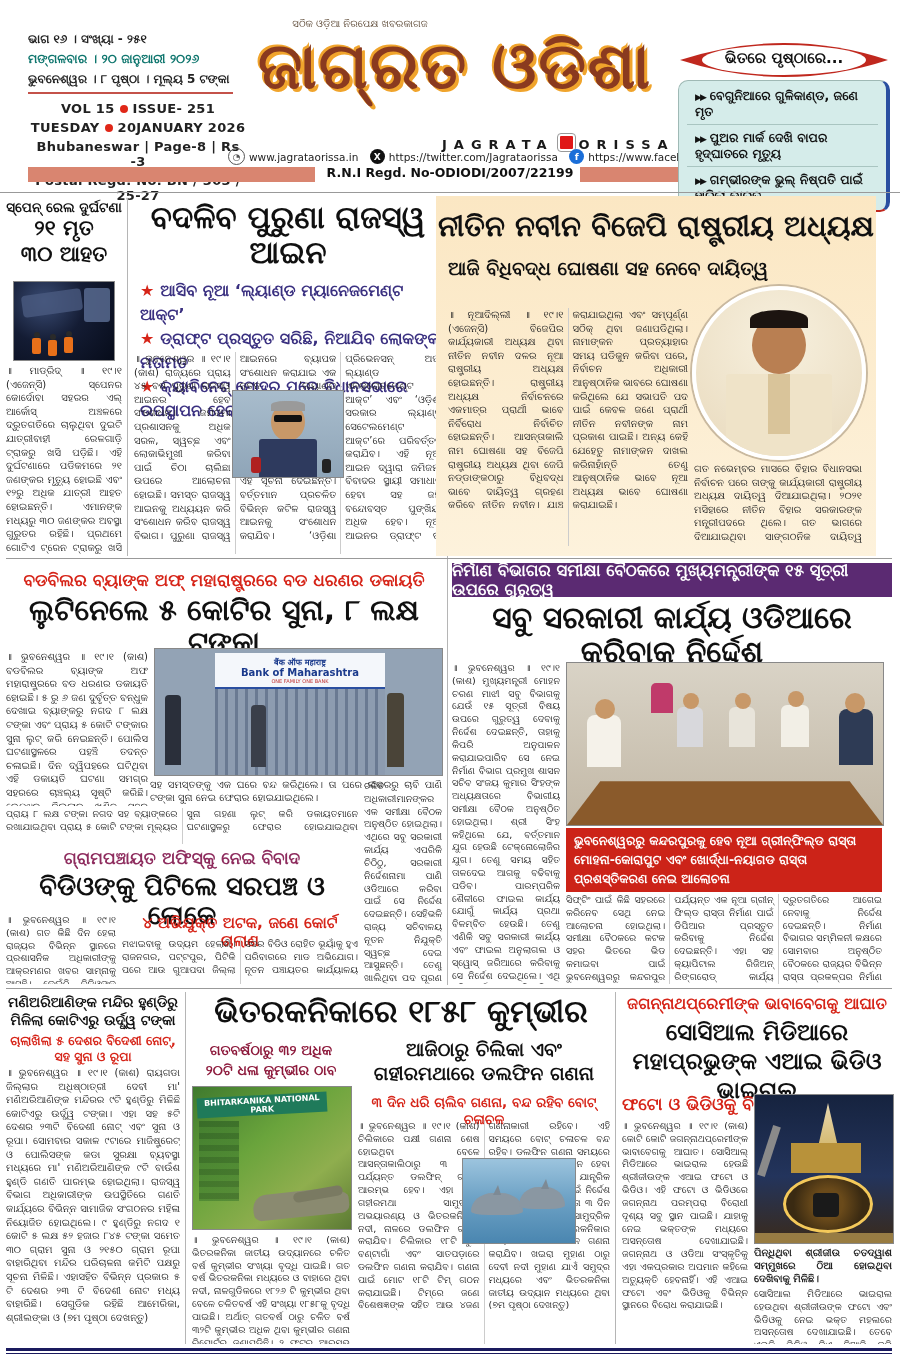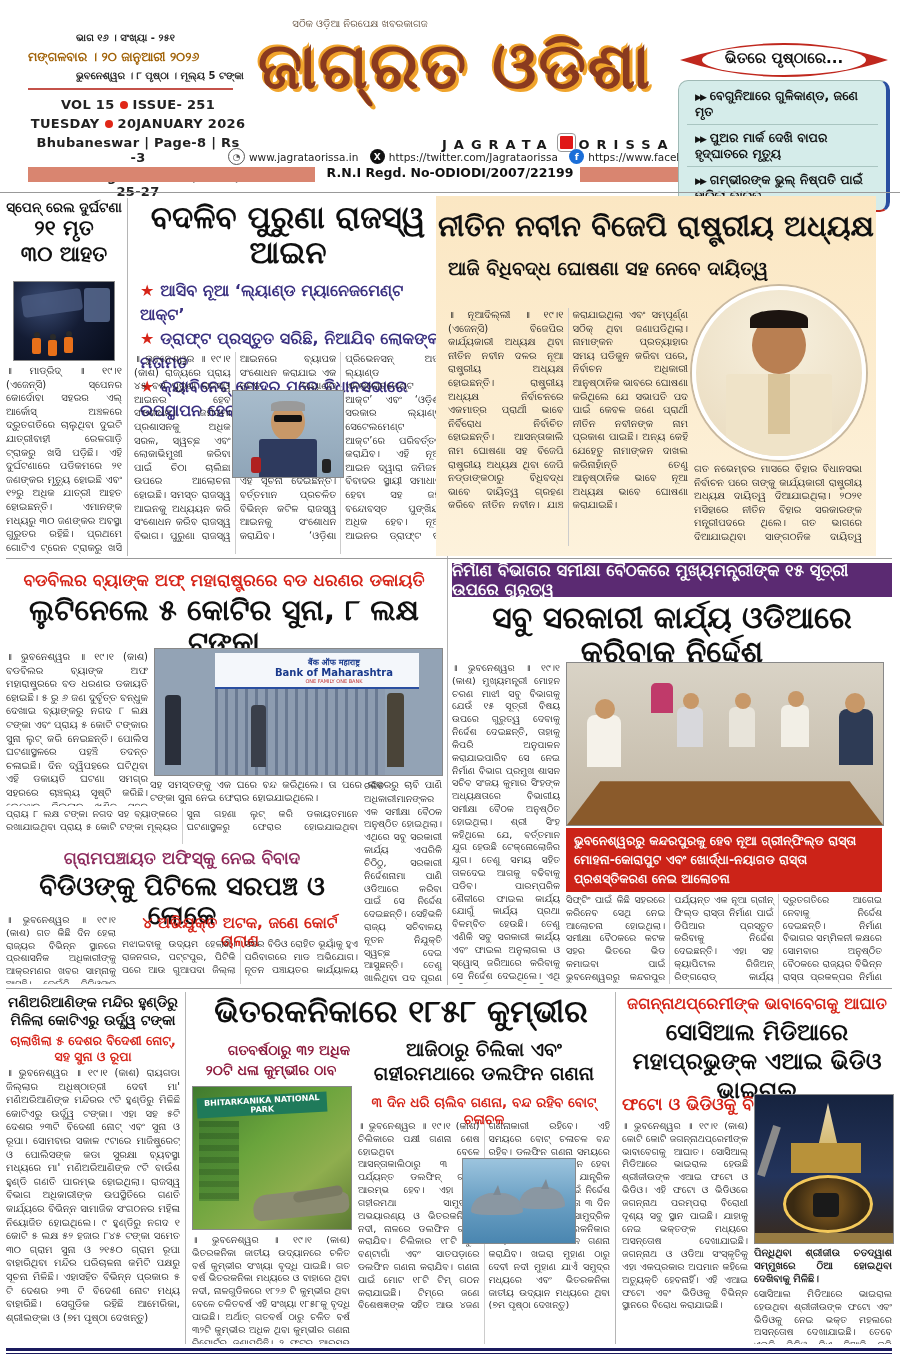--- a/index.html
+++ b/index.html
@@ -8,22 +8,22 @@
   .abs{position:absolute;}
   .vline{position:absolute;width:1px;background:#b5b5b5;}
   .hline{position:absolute;height:1px;background:#b5b5b5;}
   .body-text{font-size:10.5px;line-height:1.36;text-align:justify;color:#222;overflow:hidden;}
   .body-sm{font-size:9.5px;line-height:1.35;text-align:justify;color:#222;overflow:hidden;}
   .cols2{column-count:2;column-gap:9px;column-rule:1px solid #ccc;}
   .cols3{column-count:3;column-gap:9px;column-rule:1px solid #ccc;}
   .center{text-align:center;}
   .red{color:#d62418;}
   
-  .m-odialine{font-size:10px;font-weight:bold;color:#222;margin-left:48px;}
-  .m-odialine2{font-size:12.5px;font-weight:bold;color:#a16207;}
+  .m-odialine{font-size:12px;font-weight:bold;color:#222;}
+  .m-odialine2{font-size:12.5px;font-weight:bold;color:#0f766e;}
   .m-eng{font-size:13px;font-weight:bold;color:#222;letter-spacing:.3px;text-align:center;}
   .reddot{display:inline-block;width:8px;height:8px;border-radius:50%;background:#e02718;margin:0 5px 1px 5px;vertical-align:middle;}
   .logo-text{font-size:64px;font-weight:bold;color:#8a3a1f;text-shadow:3px 3px 0 #f0a42c,-2px -2px 0 #f0a42c;letter-spacing:2px;line-height:1;}
   .logo-sub{font-size:13px;letter-spacing:7px;color:#1a1a1a;font-weight:bold;}
   .logo-sq{display:inline-block;width:13px;height:13px;background:#e01818;border:2px solid #fff;outline:1px solid #999;border-radius:3px;margin:0 4px -2px 4px;}
   .salmon{background:#d98570;}
   .social{font-size:10.5px;color:#222;}
   .social a{color:#222;text-decoration:none;}
   .icon-circle{display:inline-flex;align-items:center;justify-content:center;width:15px;height:15px;border-radius:50%;
                font-size:9px;font-weight:bold;vertical-align:middle;margin:0 4px 2px 8px;}
@@ -160,21 +160,21 @@
     </div>
     <div class="body-text" style="position:absolute;left:258px;top:266px;width:168px;height:84px;font-size:10px;">ଗତ ନଭେମ୍ବର ମାସରେ ବିହାର ବିଧାନସଭା ନିର୍ବାଚନ ପରେ ତାଙ୍କୁ କାର୍ଯ୍ୟକାରୀ ରାଷ୍ଟ୍ରୀୟ ଅଧ୍ୟକ୍ଷ ଦାୟିତ୍ୱ ଦିଆଯାଇଥିଲା। ୨୦୨୧ ମସିହାରେ ନୀତିନ ବିହାର ସରକାରଙ୍କ ମନ୍ତ୍ରୀପଦରେ ଥିଲେ। ଗତ ଭାଗରେ ଦିଆଯାଇଥିବା ସାଙ୍ଗଠନିକ ଦାୟିତ୍ୱ ନିଷ୍ଠାର ସହ ତୁଲାଇ ଥିବାରୁ ଏହି ଗୁରୁଦାୟିତ୍ୱ ମିଳିଛି। ୨୦୨୫ରୁ ୨୦୨୮ ପର୍ଯ୍ୟନ୍ତ ଦାୟିତ୍ୱରେ ରହିବେ। ଆଗାମୀ ନିର୍ବାଚନ ପାଇଁ ସଂଗଠନକୁ ସୁଦୃଢ଼ କରିବାକୁ ଭାର ନୀତିନ ନବୀନଙ୍କ ଉପରେ ରହିଛି। ଗଣନା ଭଲ ଭାବେ ସାରି କାର୍ଯ୍ୟ କରିବେ ବୋଲି ଦଳ ଆଶାବାଦୀ। ଭାବେ ନୀତିନ କାର୍ଯ୍ୟ କରିବେ।</div>
   </div>
 
   <div class="hline" style="left:6px;top:558px;width:886px;background:#999;"></div>
 
   <div class="abs center kicker-red" style="left:6px;top:570px;width:436px;">ବଡବିଲର ବ୍ୟାଙ୍କ ଅଫ୍ ମହାରାଷ୍ଟ୍ରରେ ବଡ ଧରଣର ଡକାୟତି</div>
   <div class="abs center headline" style="left:6px;top:594px;width:436px;font-size:29px;">ଲୁଟିନେଲେ ୫ କୋଟିର ସୁନା, ୮ ଲକ୍ଷ ଟଙ୍କା</div>
   <div class="abs body-text" style="left:6px;top:650px;width:142px;height:156px;font-size:10px;">॥ ଭୁବନେଶ୍ୱର ॥ ୧୯।୧ (କାଶ) ବଡବିଲର ବ୍ୟାଙ୍କ ଅଫ ମହାରାଷ୍ଟ୍ରରେ ବଡ ଧରଣର ଡକାୟତି ହୋଇଛି। ୫ ରୁ ୬ ଜଣ ଦୁର୍ବୃତ୍ତ ବନ୍ଧୁକ ଦେଖାଇ ବ୍ୟାଙ୍କରୁ ନଗଦ ୮ ଲକ୍ଷ ଟଙ୍କା ଏବଂ ପ୍ରାୟ ୫ କୋଟି ଟଙ୍କାର ସୁନା ଲୁଟ୍ କରି ନେଇଛନ୍ତି। ପୋଲିସ ଘଟଣାସ୍ଥଳରେ ପହଞ୍ଚି ତଦନ୍ତ ଚଳାଇଛି। ଦିନ ଦ୍ୱିପହରେ ଘଟିଥିବା ଏହି ଡକାୟତି ଘଟଣା ସମଗ୍ର ସହରରେ ଚାଞ୍ଚଲ୍ୟ ସୃଷ୍ଟି କରିଛି। କେନ୍ଦୁଝର ଜିଲ୍ଲାର ଖଣିଜ ସହର ବଡବିଲ-ବଲାଣି ରାସ୍ତାର ଟ୍ରକ୍ ନଗର ପାସୋଡ଼ିଆଁ ଛକ ନିକଟରେ ବ୍ୟାଙ୍କ ଅଫ ମହାରାଷ୍ଟ୍ର ଶାଖା ରହିଛି। ସୋମବାର ୫ରୁ ୬ ଜଣ ଡକାୟତ ଗ୍ରାହକ ସେବା ବାହାନାରେ ଭିତରକୁ ପ୍ରବେଶ କରିଥିଲେ।</div>
   <div class="photo ph-bank" style="left:154px;top:648px;width:287px;height:126px;">
-    <div class="banksign" style="left:60px;top:4px;width:170px;height:34px;padding-left:34px;">
+    <div class="banksign" style="left:60px;top:4px;width:170px;height:34px;">
       <div style="font-size:8px;font-weight:bold;margin-top:3px;">बैंक ऑफ महाराष्ट्र</div>
       <div style="font-size:10px;font-weight:bold;">Bank of Maharashtra</div>
       <div style="font-size:5px;color:#c03030;">ONE FAMILY ONE BANK</div>
     </div>
     <div class="shutter" style="position:absolute;left:60px;top:40px;width:170px;height:86px;"></div>
     <div style="position:absolute;left:10px;top:46px;width:16px;height:70px;background:#2a2f3a;border-radius:4px 4px 0 0;"></div>
     <div style="position:absolute;left:96px;top:56px;width:15px;height:62px;background:#3a3f4a;border-radius:4px 4px 0 0;"></div>
     <div style="position:absolute;right:38px;top:44px;width:17px;height:74px;background:#4a4438;border-radius:4px 4px 0 0;"></div>
   </div>
   <div class="abs caption" style="left:150px;top:778px;width:292px;">ସହ ସମସ୍ତଙ୍କୁ ଏକ ଘରେ ବନ୍ଦ କରିଥିଲେ। ତା ପରେ ଲକରରୁ ଚାବି ପାଣି ଟଙ୍କା ସୁନା ନେଇ ଫେରାର ହୋଇଯାଇଥିଲେ।</div>
@@ -215,21 +215,21 @@
   <div class="vline" style="left:185px;top:992px;height:352px;"></div>
   <div class="vline" style="left:615px;top:992px;height:352px;"></div>
 
   <div class="abs" style="left:6px;top:994px;width:174px;">
     <div class="center headline" style="font-size:14px;line-height:1.25;">ମଣିଅରିଆଣିଙ୍କ ମନ୍ଦିର ହୁଣ୍ଡିରୁ ମିଳିଲା କୋଟିଏରୁ ଉର୍ଦ୍ଧ୍ୱ ଟଙ୍କା</div>
     <div class="center subhead-red" style="font-size:12.5px;margin-top:4px;line-height:1.25;">ଚାଲାଖିଲା ୫ ଦେଶର ବିଦେଶୀ ନୋଟ୍, ସହ ସୁନା ଓ ରୂପା</div>
   </div>
   <div class="abs body-text" style="left:6px;top:1066px;width:174px;height:278px;font-size:10px;">॥ ଭୁବନେଶ୍ୱର ॥ ୧୯।୧ (କାଶ) ରାୟଗଡା ଜିଲ୍ଲାର ଅଧିଷ୍ଠାତ୍ରୀ ଦେବୀ ମା' ମଣିଅରିଆଣିଙ୍କ ମନ୍ଦିରର ୯ଟି ହୁଣ୍ଡିରୁ ମିଳିଛି କୋଟିଏରୁ ଉର୍ଦ୍ଧ୍ୱ ଟଙ୍କା। ଏହା ସହ ୫ଟି ଦେଶର ୨୩ଟି ବିଦେଶୀ ନୋଟ୍ ଏବଂ ସୁନା ଓ ରୂପା। ସୋମବାର ସକାଳ ୯ଟାରେ ମାଜିଷ୍ଟ୍ରେଟ୍ ଓ ପୋଲିସଙ୍କ କଡା ସୁରକ୍ଷା ବ୍ୟବସ୍ଥା ମଧ୍ୟରେ ମା' ମଣିଅରିଆଣିଙ୍କ ୯ଟି ବାଉଁଶ ହୁଣ୍ଡି ଗଣତି ପାରମ୍ଭ ହୋଇଥିଲା। ରାଜସ୍ୱ ବିଭାଗ ଅଧିକାରୀଙ୍କ ଉପସ୍ଥିତିରେ ଗଣତି କାର୍ଯ୍ୟରେ ବିଭିନ୍ନ ସାମାଜିକ ସଂଗଠନର ମହିଳା ନିୟୋଜିତ ହୋଇଥିଲେ। ୯ ହୁଣ୍ଡିରୁ ନଗଦ ୧ କୋଟି ୫ ଲକ୍ଷ ୫୨ ହଜାର ୮୪୫ ଟଙ୍କା ସମେତ ୩୦ ଗ୍ରାମ ସୁନା ଓ ୨୧୫୦ ଗ୍ରାମ ରୂପା ବାହାରିଥିବା ମନ୍ଦିର ପରିଚାଳନା କମିଟି ପକ୍ଷରୁ ସୂଚନା ମିଳିଛି। ଏହାସହିତ ବିଭିନ୍ନ ପ୍ରକାର ୫ ଟି ଦେଶର ୨୩ ଟି ବିଦେଶୀ ନୋଟ ମଧ୍ୟ ବାହାରିଛି। ସେଗୁଡିକ ରହିଛି ଆମେରିକା, ଶ୍ରୀଲଙ୍କା ଓ (୭ମ ପୃଷ୍ଠା ଦେଖନ୍ତୁ)</div>
 
   <div class="abs center headline" style="left:192px;top:994px;width:418px;font-size:31px;">ଭିତରକନିକାରେ ୧୮୫୮ କୁମ୍ଭୀର</div>
-  <div class="abs center subhead-maroon" style="left:192px;top:1042px;width:158px;font-size:14px;text-align:right;">ଗତବର୍ଷଠାରୁ ୩୨ ଅଧିକ</div>
+  <div class="abs center subhead-maroon" style="left:192px;top:1042px;width:158px;font-size:14px;">ଗତବର୍ଷଠାରୁ ୩୨ ଅଧିକ</div>
   <div class="abs center subhead-maroon" style="left:192px;top:1062px;width:158px;font-size:14px;">୨୦ଟି ଧଳା କୁମ୍ଭୀର ଠାବ</div>
   <div class="photo ph-croc" style="left:192px;top:1086px;width:158px;height:142px;">
     <div class="sign-teal" style="left:4px;top:8px;width:130px;height:20px;font-size:8px;transform:rotate(-3deg);">BHITARKANIKA NATIONAL PARK</div>
     <div style="position:absolute;left:6px;top:34px;width:40px;height:80px;background:repeating-linear-gradient(#2a5a22 0 6px,#3f7a2e 6px 12px);opacity:.6;"></div>
     <div style="position:absolute;right:2px;bottom:12px;width:96px;height:26px;background:#8a8a70;border-radius:14px 40% 8px 8px;transform:rotate(-6deg);"></div>
     <div style="position:absolute;right:8px;bottom:30px;width:50px;height:10px;background:#7a7a62;border-radius:6px;transform:rotate(-10deg);"></div>
   </div>
   <div class="abs body-sm" style="left:192px;top:1234px;width:158px;height:110px;">॥ ଭୁବନେଶ୍ୱର ॥ ୧୯।୧ (କାଶ) ଭିତରକନିକା ଜାତୀୟ ଉଦ୍ୟାନରେ ଚଳିତ ବର୍ଷ କୁମ୍ଭୀର ସଂଖ୍ୟା ବୃଦ୍ଧି ପାଇଛି। ଗତ ବର୍ଷ ଭିତରକନିକା ମଧ୍ୟରେ ଓ ବାହାରେ ଥିବା ନଦୀ, ନାଳଗୁଡିକରେ ୧୮୨୬ ଟି କୁମ୍ଭୀର ଥିବା ବେଳେ ଚଳିତବର୍ଷ ଏହି ସଂଖ୍ୟା ୧୮୫୮କୁ ବୃଦ୍ଧି ପାଇଛି। ଅର୍ଥାତ୍ ଗତବର୍ଷ ଠାରୁ ଚଳିତ ବର୍ଷ ୩୨ଟି କୁମ୍ଭୀର ଅଧିକ ଥିବା କୁମ୍ଭୀର ଗଣନା ରିପୋର୍ଟରୁ ଜଣାପଡିଛି। ୨ ଫୁଟରୁ ଆରମ୍ଭ କରି ୮ ଫୁଟରୁ ଅଧିକ ପର୍ଯ୍ୟନ୍ତ କୁମ୍ଭୀରର ଗଣନା କରାଯାଇଥିଲା। ଗତବର୍ଷ ଭିତରକନିକା ନଦୀ ନାଳରେ ୧୬ଟି ଧଳା କୁମ୍ଭୀର ଠାବ ହୋଇଥିବାବେଳେ ଚଳିତ ବର୍ଷ ଗଣନା ବେଳେ ୨୦ଟି ଧଳା କୁମ୍ଭୀର ଠାବ କରାଯାଇଛି। ଗତ ୮ ତାରିଖରୁ ଆରମ୍ଭ ହୋଇ ୧୨ ତାରିଖ ପର୍ଯ୍ୟନ୍ତ କୁମ୍ଭୀର ଗଣନା କରାଯାଇଥିଲା। ଏହି ଗଣନାରେ ପ୍ରାଣୀ ବିଶାରଦଙ୍କ ସହ, ରେଞ୍ଜ ଅଫିସର, ଫରେଷ୍ଟର, ଫରେଷ୍ଟଗାର୍ଡ ଓ ବନକର୍ମଚାରୀ ମାନେ ସାମିଲ ହୋଇଥିଲେ। ଚଳିତ ବର୍ଷ ଭିତରକନିକାରେ କନିକା ରେଞ୍ଜର ପାଞ୍ଚଶାଳା ମୁହାଣଠୁ ଏଣ୍ଡୁଆଏବ୍‌ଜେଟି ମଧ୍ୟରେ ୨ଟି, ଏଣ୍ଡୁଆଏବ୍ ଜେଟିରୁ ଖୋଲା ମୁହାଣ ମଧ୍ୟରେ ଗୋଟିଏ, ସୁବ୍ରିକୁ ହଂସିଆ ମଧ୍ୟରେ ଗୋଟିଏ (୭ମ ପୃଷ୍ଠା ଦେଖନ୍ତୁ)</div>
 
   <div class="abs center headline" style="left:358px;top:1038px;width:252px;font-size:19px;line-height:1.25;">ଆଜିଠାରୁ ଚିଲିକା ଏବଂ ଗହୀରମଥାରେ ଡଲଫିନ ଗଣନା</div>

